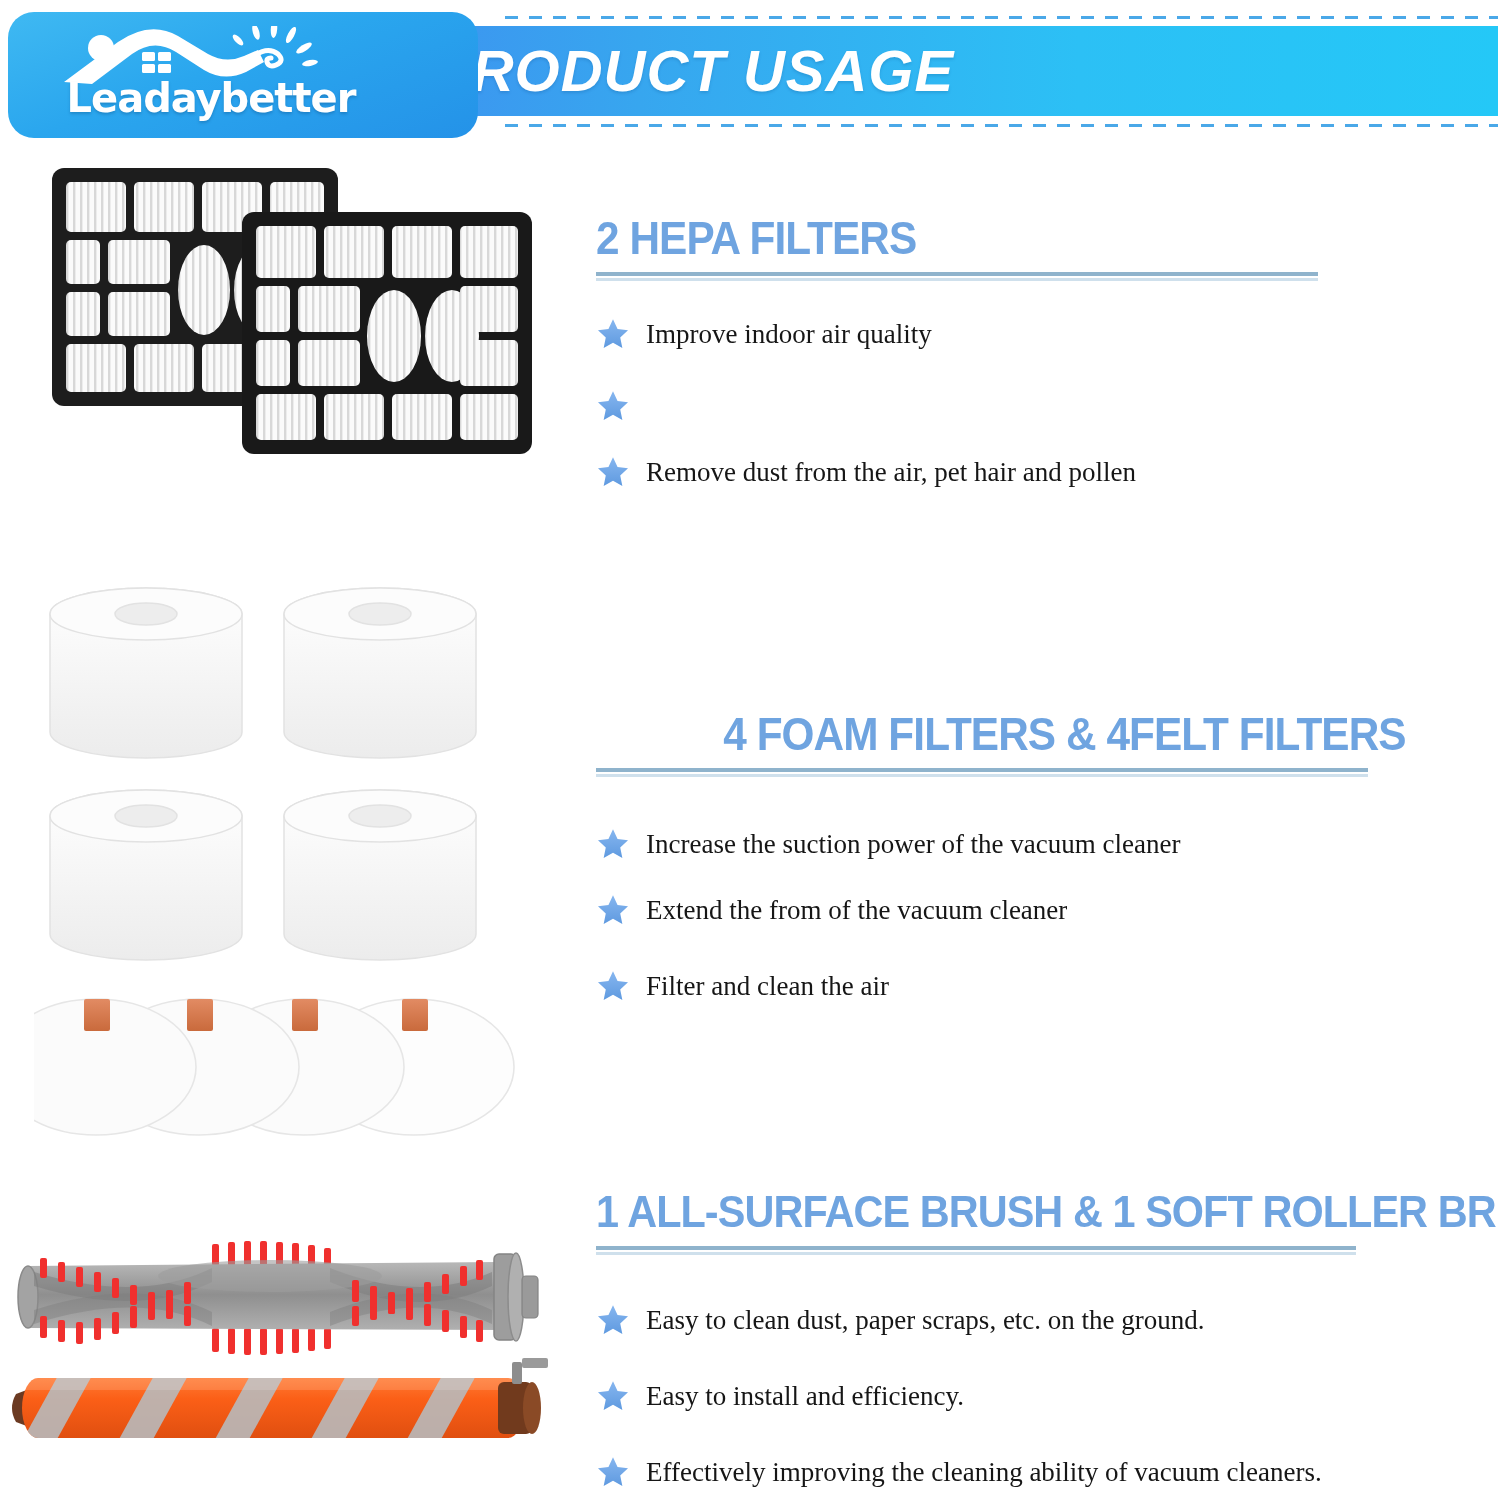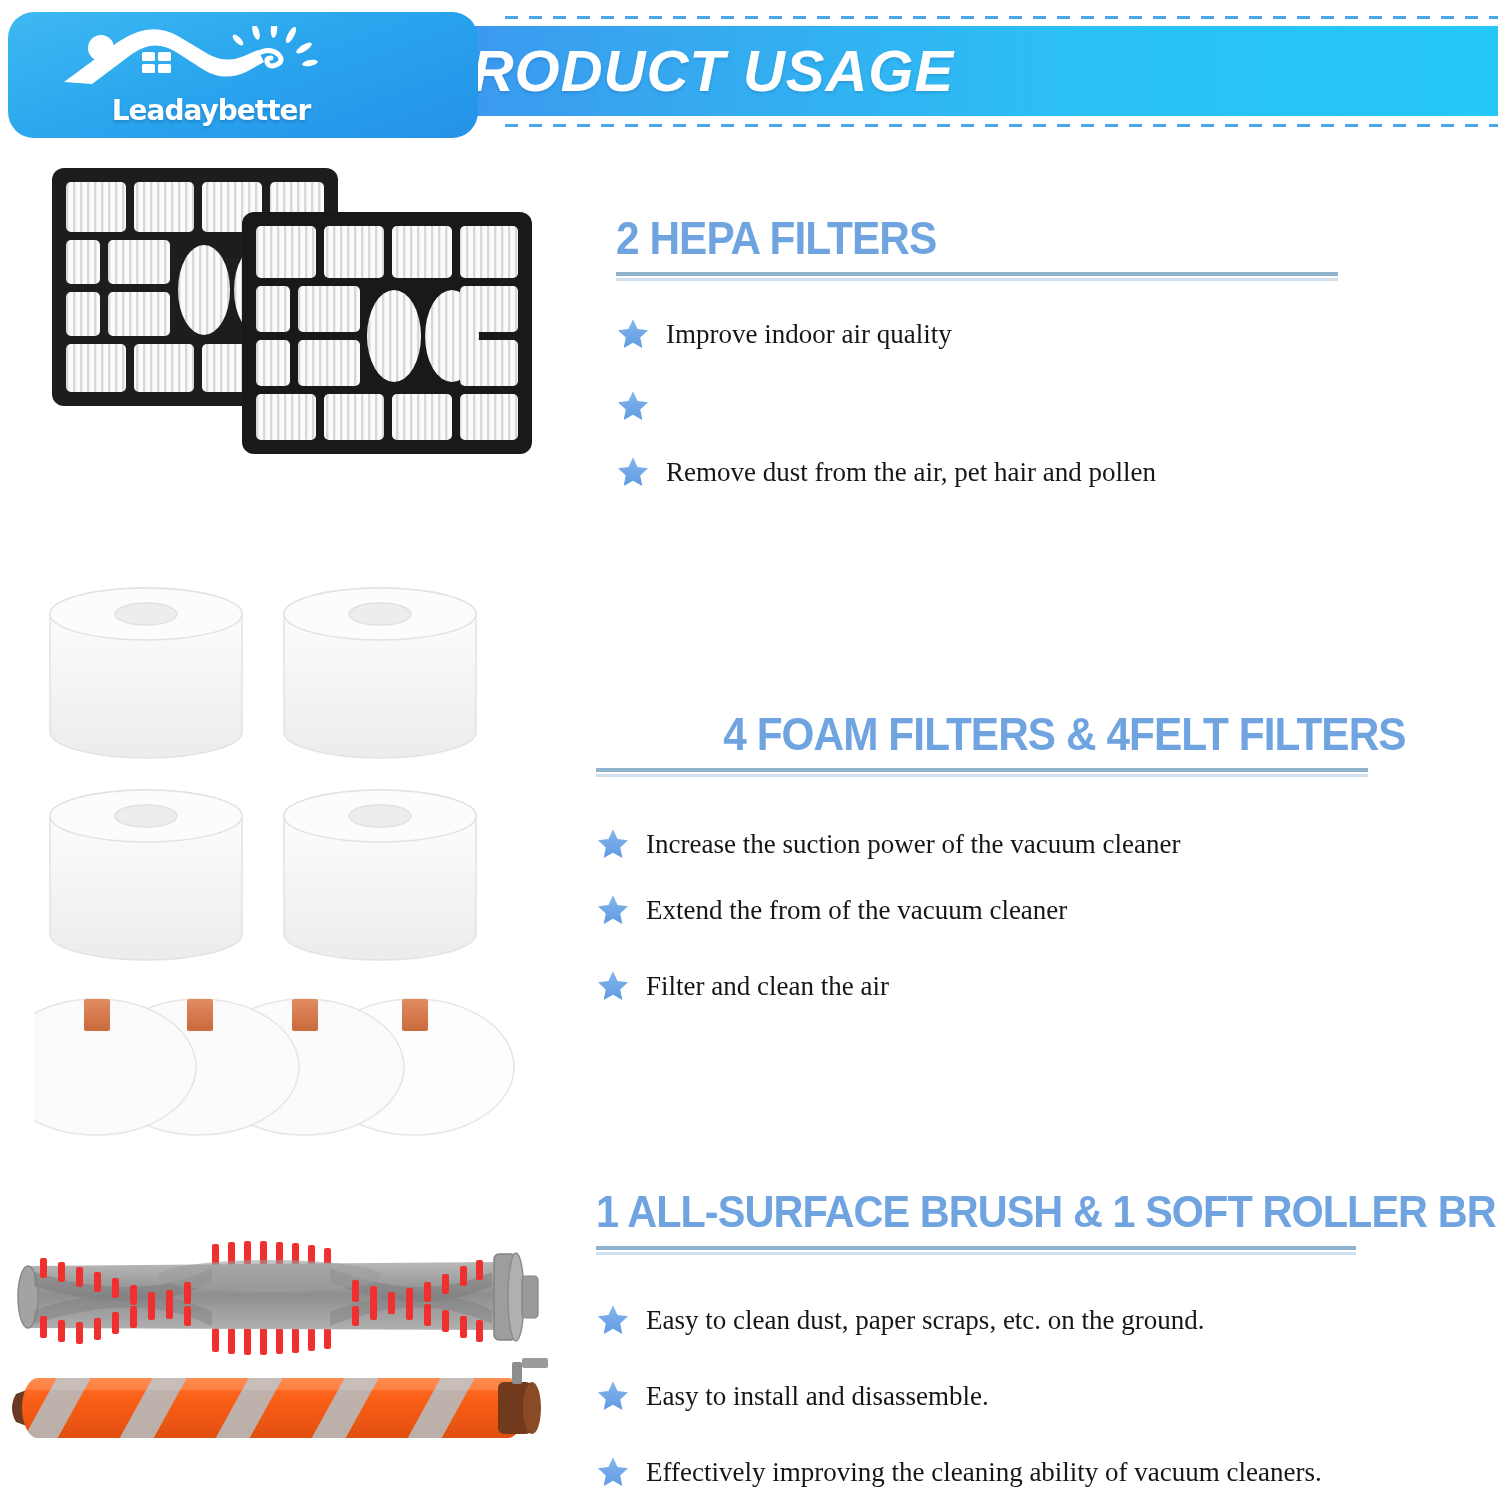--- a/index.html
+++ b/index.html
@@ -38,23 +38,23 @@
   }
 
   .logo{
     position:absolute; left:8px; top:12px; width:470px; height:126px;
     background:linear-gradient(160deg,#3fb9f2 0%, #2aa6ee 45%, #2492e8 100%);
     border-radius:26px;
     overflow:hidden;
   }
   .logo-mark{ position:absolute; left:50px; top:14px; width:290px; height:62px; }
   .logo-name{
-    position:absolute; left:38px; top:73px; width:330px;
+    position:absolute; left:38px; top:60px; width:330px;
     text-align:center;
-    font-size:28px; font-weight:bold; color:#ffffff;
+    font-size:40px; font-weight:bold; color:#ffffff;
     letter-spacing:-1px; line-height:52px;
     font-family:"DejaVu Sans", sans-serif;
     text-shadow:0 2px 3px rgba(0,50,100,.25);
   }
 
   
   .section{ position:absolute; }
   .sec-head{
     font-family:"Liberation Sans Narrow","Liberation Sans",sans-serif;
     font-size:46px; font-weight:bold;
@@ -351,21 +351,21 @@
         <rect x="0" y="20" width="560" height="14"></rect>
       </g>
 
       <rect x="498" y="26" width="34" height="52" rx="6" fill="#713a1d"></rect>
       <ellipse cx="532" cy="52" rx="9" ry="26" fill="#8a4a26"></ellipse>
       <rect x="512" y="6" width="10" height="22" rx="2" fill="#8d8d8d"></rect>
       <rect x="522" y="2" width="26" height="10" rx="2" fill="#9a9a9a"></rect>
     </svg>
   </div>
 
-  <div class="section" style="left:616px; top:212px; width:860px;">
+  <div class="section" style="left:596px; top:212px; width:860px;">
     <div class="sec-head">2 HEPA FILTERS</div>
     <div class="sec-rule" style="width:722px;">
       <div class="r1"></div>
         <div class="r2"></div>
     </div>
     <div class="bullets">
       <div class="bullet">
         <svg class="star" viewBox="0 0 24 24">
             <defs>
               <linearGradient id="s1" x1="0" y1="0" x2="0" y2="1">
@@ -429,21 +429,21 @@
       <div class="bullet" style="margin-bottom:30px;">
         <svg class="star" viewBox="0 0 24 24">
             <path d="M12 1.6l3.2 6.9 7.4.9-5.5 5.1 1.5 7.4L12 18.2 5.4 21.9l1.5-7.4L1.4 9.4l7.4-.9z" fill="url(#s1)"></path>
           </svg>
         <div class="btxt">Easy to clean dust, paper scraps, etc. on the ground.</div>
       </div>
       <div class="bullet" style="margin-bottom:30px;">
         <svg class="star" viewBox="0 0 24 24">
             <path d="M12 1.6l3.2 6.9 7.4.9-5.5 5.1 1.5 7.4L12 18.2 5.4 21.9l1.5-7.4L1.4 9.4l7.4-.9z" fill="url(#s1)"></path>
           </svg>
-        <div class="btxt">Easy to install and disassemble.</div>
+        <div class="btxt">Easy to install and efficiency.</div>
       </div>
       <div class="bullet">
         <svg class="star" viewBox="0 0 24 24">
             <path d="M12 1.6l3.2 6.9 7.4.9-5.5 5.1 1.5 7.4L12 18.2 5.4 21.9l1.5-7.4L1.4 9.4l7.4-.9z" fill="url(#s1)"></path>
           </svg>
         <div class="btxt" style="width:820px;">Effectively improving the cleaning ability of vacuum cleaners.</div>
       </div>
     </div>
   </div>
 

